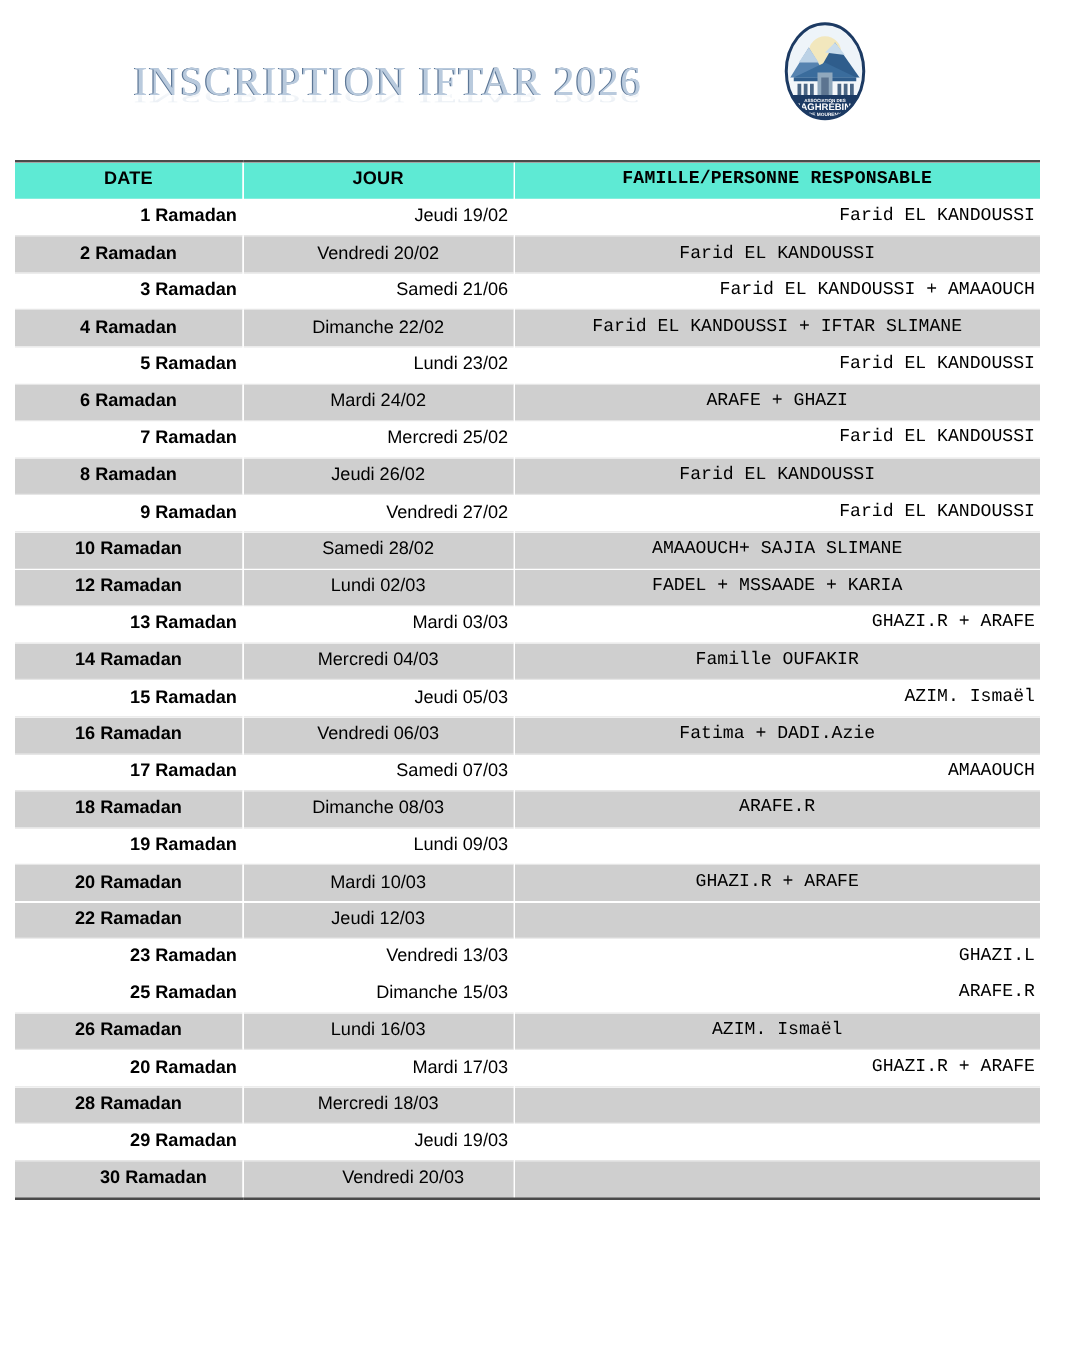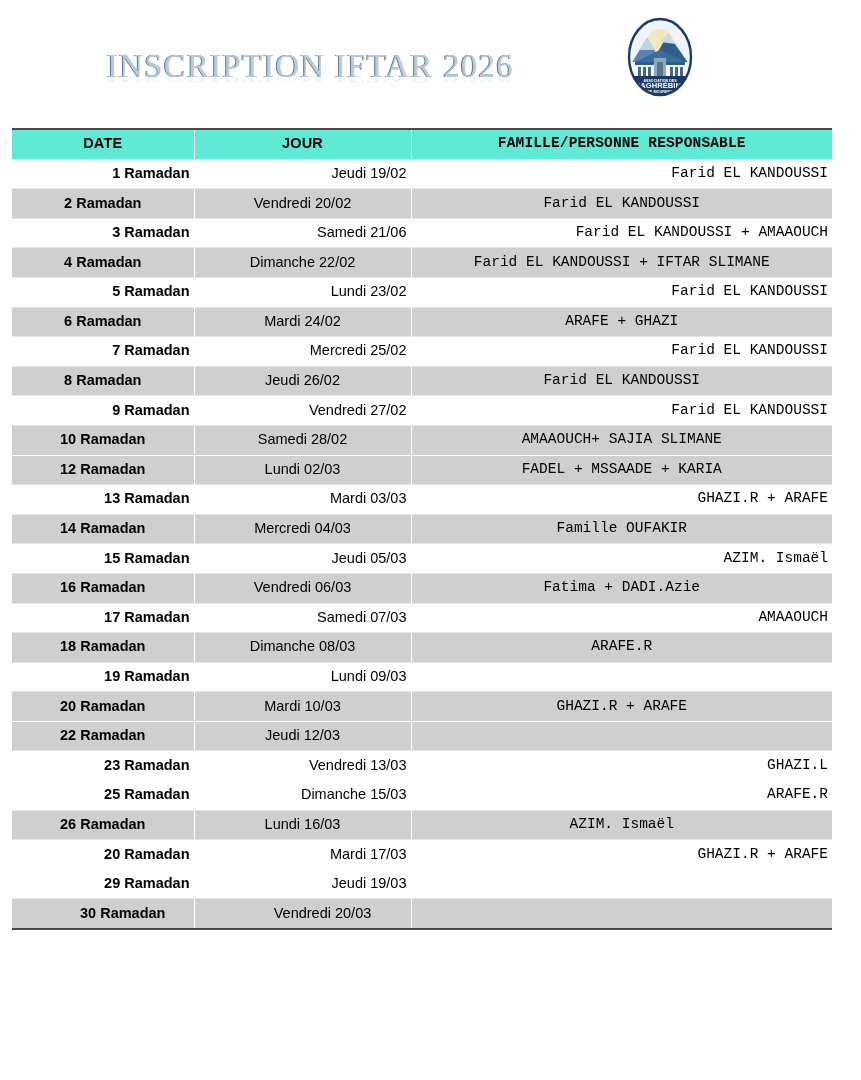--- a/index.html
+++ b/index.html
@@ -327,20 +327,25 @@
         <tr class="shaded">
           <td class="date-cell">26 Ramadan</td>
           <td>Lundi 16/03</td>
           <td>AZIM. Ismaël</td>
         </tr>
         <tr class="plain">
           <td class="date-cell">20 Ramadan</td>
           <td>Mardi 17/03</td>
           <td>GHAZI.R + ARAFE</td>
         </tr>
+        <tr class="shaded">
+          <td class="date-cell">28 Ramadan</td>
+          <td>Mercredi 18/03</td>
+          <td></td>
+        </tr>
         <tr class="plain">
           <td class="date-cell">29 Ramadan</td>
           <td>Jeudi 19/03</td>
           <td></td>
         </tr>
         <tr class="shaded">
           <td class="date-cell">30 Ramadan</td>
           <td>Vendredi 20/03</td>
           <td></td>
         </tr>

